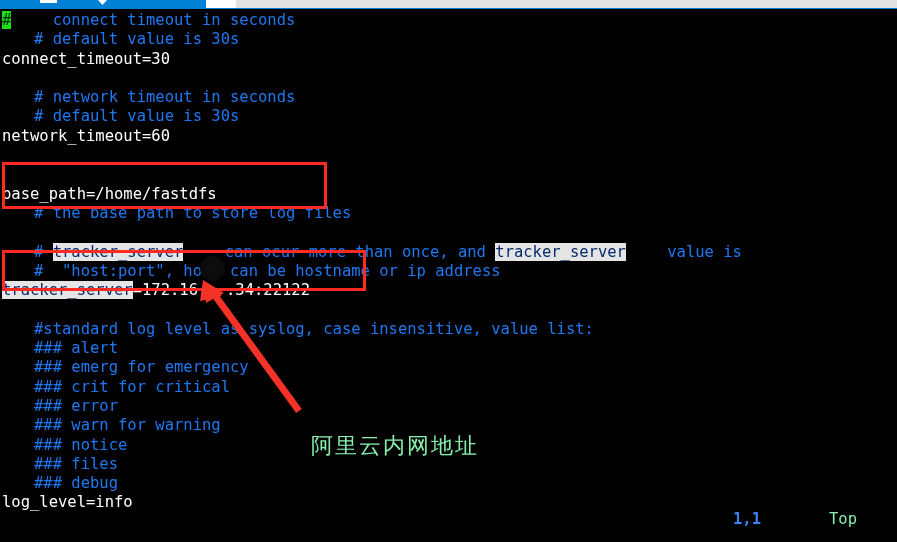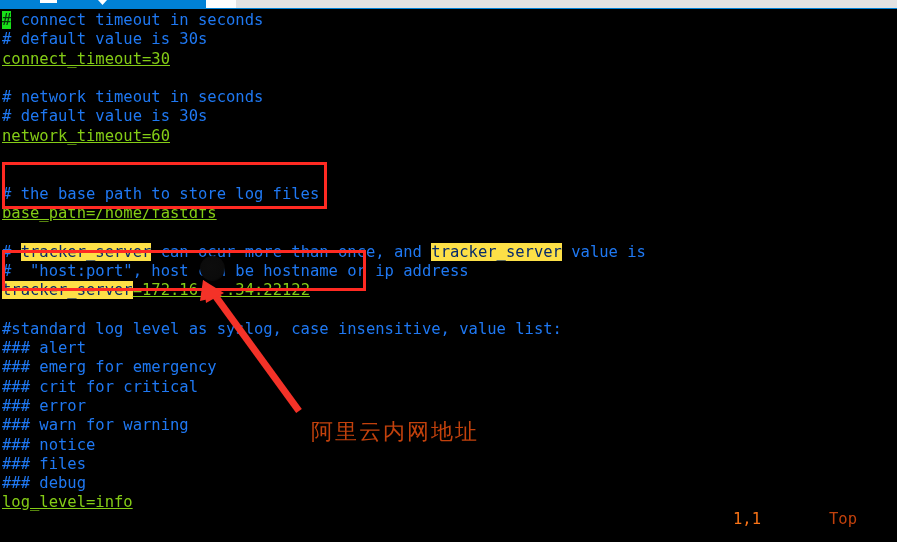--- a/index.html
+++ b/index.html
@@ -66,41 +66,42 @@
     padding: 2px 0 0 2px;
   }
   .line {
     height: 19.3px;
     line-height: 19.3px;
     font-size: 15.5px;
     white-space: pre;
     color: #d8d8d8;
     letter-spacing: 0px;
   }
-  .cmt   { color: #1f78f2; }
-  .val   { color: #84cc16; text-decoration: underline; }
-  .hl    { background: #fde047; color: #062a6b; }
+  .cmt   { color: #1f78f2; margin-left: 32px; }
+  .val   { color: #ffffff; }
+  .hl    { background: #e5e5e5; color: #062a6b; }
   .cursor{ background: #19e019; color: #05300a; }
 
   
   #statusline {
     position: absolute; left: 0; top: 498px;
     width: 897px; height: 24px;
     font-size: 15.5px;
     line-height: 24px;
     color: #d8d8d8;
     white-space: pre;
   }
   #statusline .pos {
     position: absolute; left: 733px; top: 0;
-    color: #f97316;
+    color: #3b82f6;
+    font-weight: bold;
   }
   #statusline .scroll {
     position: absolute; left: 857px; top: 0;
-    color: #c2410c;
+    color: #86efac;
     transform: translateX(-100%);
   }
 
   
   .redbox {
     position: absolute;
     border: 3px solid #ff2a22;
     background: transparent;
     pointer-events: none;
   }
@@ -119,25 +120,25 @@
     position: absolute;
     left: 200px; top: 256px;
     width: 25px; height: 25px;
     border-radius: 50%;
     background: radial-gradient(circle at 45% 45%, #0d0d0d 0%, #0b0b0b 62%, rgba(0,0,0,0.55) 88%, rgba(0,0,0,0) 100%);
   }
 
   
   #zh-note {
     position: absolute;
-    left: 311px; top: 418px;
+    left: 311px; top: 432px;
     font-family: "DejaVu Sans", "Liberation Sans", sans-serif;
     font-size: 22px;
     line-height: 28px;
-    color: #c2410c;
+    color: #86efac;
     letter-spacing: 2px;
     white-space: pre;
   }
 </style>
 </head>
 <body>
 
 <div id="titlebar">
   <div class="tab-active"></div>
   <div class="tab-gap"></div>
@@ -152,22 +153,22 @@
   <div id="codearea">
       <div class="line"><span class="cursor">#</span><span class="cmt"> connect timeout in seconds</span></div>
       <div class="line"><span class="cmt"># default value is 30s</span></div>
       <div class="line"><span class="val">connect_timeout=30</span></div>
       <div class="line"><span class="val"></span></div>
       <div class="line"><span class="cmt"># network timeout in seconds</span></div>
       <div class="line"><span class="cmt"># default value is 30s</span></div>
       <div class="line"><span class="val">network_timeout=60</span></div>
       <div class="line"><span class="val"></span></div>
       <div class="line"><span class="val"></span></div>
+      <div class="line"><span class="val">base_path=/home/fastdfs</span></div>
       <div class="line"><span class="cmt"># the base path to store log files</span></div>
-      <div class="line"><span class="val">base_path=/home/fastdfs</span></div>
       <div class="line"><span class="val"></span></div>
       <div class="line"><span class="cmt"># </span><span class="hl">tracker_server</span><span class="cmt"> can ocur more than once, and </span><span class="hl">tracker_server</span><span class="cmt"> value is</span></div>
       <div class="line"><span class="cmt">#  "host:port", host can be hostname or ip address</span></div>
       <div class="line"><span class="hl">tracker_server</span><span class="val">=172.16.  .34:22122</span></div>
       <div class="line"><span class="val"></span></div>
       <div class="line"><span class="cmt">#standard log level as syslog, case insensitive, value list:</span></div>
       <div class="line"><span class="cmt">### alert</span></div>
       <div class="line"><span class="cmt">### emerg for emergency</span></div>
       <div class="line"><span class="cmt">### crit for critical</span></div>
       <div class="line"><span class="cmt">### error</span></div>

